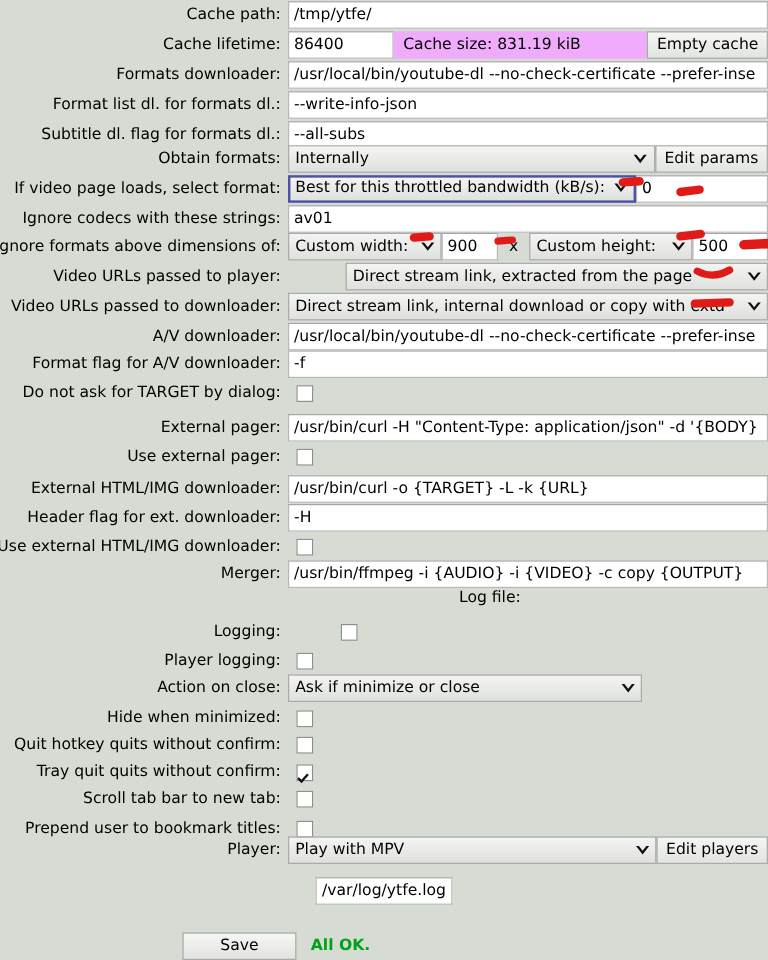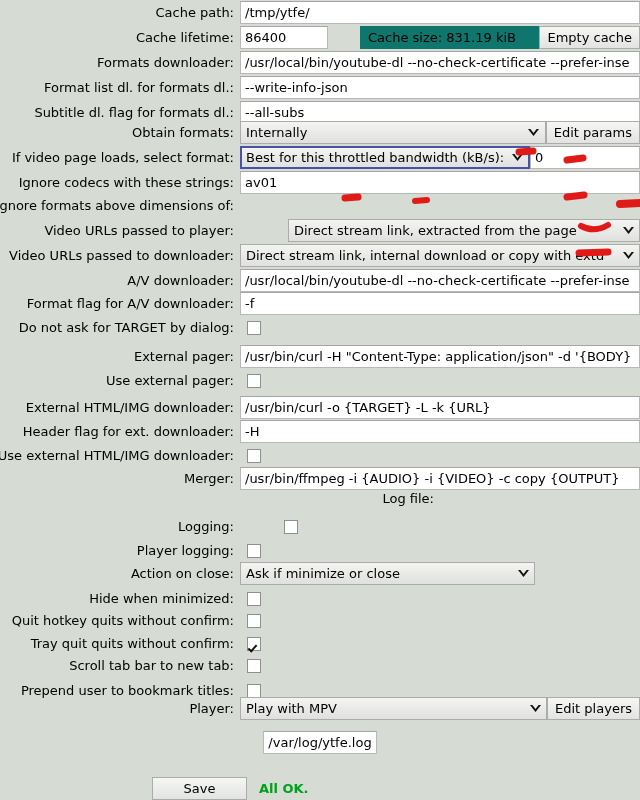--- a/index.html
+++ b/index.html
@@ -71,21 +71,21 @@
   }
   .entry.grow { flex: 1 1 auto; min-width: 0; }
 
   
   .combo {
     background: linear-gradient(#f4f4f3, #dfe1de);
     border: 1px solid #a9aca7;
     box-sizing: border-box;
     height: 23px;
     display: flex;
-    align-items: center;
+    align-items: flex-end;
     position: relative;
     padding: 0 0 0 5px;
     font-size: 13px;
     color: #000;
     white-space: nowrap;
     overflow: hidden;
   }
   .combo.grow { flex: 1 1 auto; min-width: 0; }
   .combo .ctext {
     flex: 1 1 auto;
@@ -116,29 +116,28 @@
     line-height: 21px;
     padding: 0 7px;
     font-size: 13px;
     color: #000;
     white-space: nowrap;
     text-align: center;
   }
 
   
   .info {
-    background: #0f766e;
+    background: #f0abfc;
     height: 23px;
     line-height: 23px;
     padding: 0 8px;
     font-size: 13px;
     white-space: nowrap;
     flex: 1 1 auto;
     overflow: hidden;
-    margin-left: 32px;
   }
 
   
   .checkwrap {
     display: flex;
     align-items: center;
     height: 23px;
   }
   .checkbox {
     width: 14px;
@@ -268,20 +267,41 @@
 
   <div class="row" style="top:170px;">
     <div class="label"><span>Ignore codecs with these strings:</span></div>
     <div class="ctrl">
       <div class="entry grow">av01</div>
     </div>
   </div>
 
   <div class="row" style="top:193px;">
     <div class="label"><span>Ignore formats above dimensions of:</span></div>
+    <div class="ctrl">
+      <div class="combo" style="width:128px;flex:0 0 128px;">
+        <span class="ctext">Custom width:</span>
+        <span class="arrow">
+          <svg width="13" height="9" viewBox="0 0 13 9">
+              <path d="M1 1 L6.5 8 L12 1 L9.6 1 L6.5 5 L3.4 1 Z" fill="#111"></path>
+            </svg>
+        </span>
+      </div>
+      <div class="entry" style="width:47px;flex:0 0 47px;">900</div>
+      <div class="xlabel">x</div>
+      <div class="combo" style="width:136px;flex:0 0 136px;">
+        <span class="ctext">Custom height:</span>
+        <span class="arrow">
+          <svg width="13" height="9" viewBox="0 0 13 9">
+              <path d="M1 1 L6.5 8 L12 1 L9.6 1 L6.5 5 L3.4 1 Z" fill="#111"></path>
+            </svg>
+        </span>
+      </div>
+      <div class="entry grow">500</div>
+    </div>
   </div>
 
   <div class="row" style="top:218px;gap:48px;">
     <div class="label"><span>Video URLs passed to player:</span></div>
     <div class="ctrl">
       <div class="combo grow">
         <span class="ctext">Direct stream link, extracted from the page</span>
         <span class="arrow">
           <svg width="13" height="9" viewBox="0 0 13 9">
               <path d="M1 1 L6.5 8 L12 1 L9.6 1 L6.5 5 L3.4 1 Z" fill="#111"></path>

